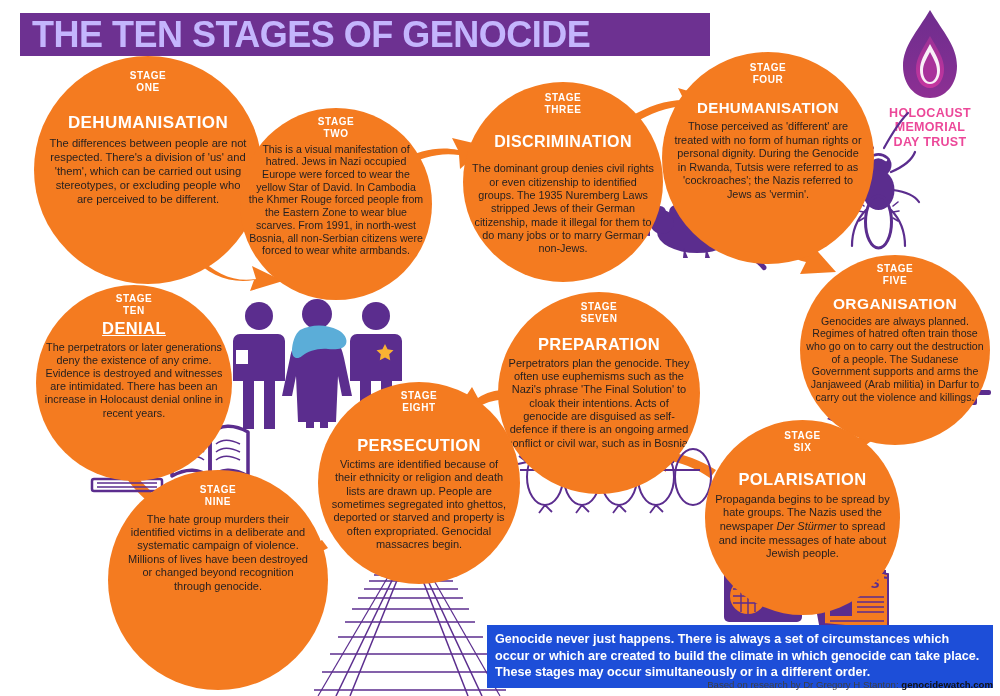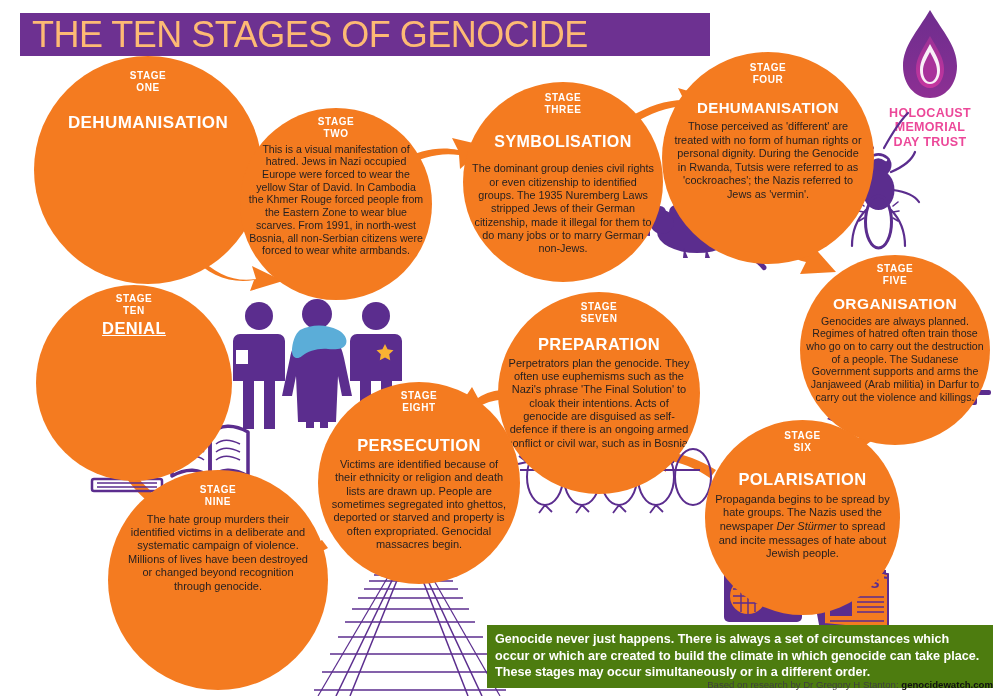--- a/index.html
+++ b/index.html
@@ -28,23 +28,23 @@
     top: 13px;
     width: 690px;
     height: 43px;
     background: #6d3191;
     display: flex;
     align-items: center;
     padding-left: 12px;
     box-sizing: border-box;
   }
   .title-bar .title-text {
-    color: #fdba74;
+    color: #c4b5fd;
     font-size: 36px;
-    font-weight: normal;
+    font-weight: bold;
     letter-spacing: -0.5px;
     line-height: 1;
     white-space: nowrap;
   }
   
   .logo {
     position: absolute;
     left: 865px;
     top: 8px;
     width: 130px;
@@ -90,21 +90,21 @@
     padding: 0 6px;
   }
   .stage .stage-body em { font-style: italic; }
 
   
   .footer-box {
     position: absolute;
     left: 487px;
     top: 625px;
     width: 506px;
-    background: #4d7c0f;
+    background: #1d4ed8;
     color: #ffffff;
     font-size: 12.6px;
     font-weight: bold;
     line-height: 1.32;
     padding: 6px 8px 7px 8px;
     box-sizing: border-box;
   }
   .credit {
     position: absolute;
     left: 487px;
@@ -325,36 +325,37 @@
       </g>
     </g>
   </svg>
 
   <div class="stage" style="left:34px; top:56px; width:228px; height:228px; padding-top:14px;">
     <div class="stage-num">
       <div>STAGE</div>
       <div>ONE</div>
     </div>
     <div class="stage-title" style="margin-top:20px;">DEHUMANISATION</div>
+    <div class="stage-body" style="margin-top:5px; padding:0 14px;">The differences between people are not respected. There's a division of 'us' and 'them', which can be carried out using stereotypes, or excluding people who are perceived to be different.</div>
   </div>
 
   <div class="stage" style="left:240px; top:108px; width:192px; height:192px; padding-top:8px;">
     <div class="stage-num">
       <div>STAGE</div>
       <div>TWO</div>
     </div>
     <div class="stage-body" style="margin-top:3px; padding:0 8px; font-size:10.6px; line-height:1.2;">This is a visual manifestation of hatred. Jews in Nazi occupied Europe were forced to wear the yellow Star of David. In Cambodia the Khmer Rouge forced people from the Eastern Zone to wear blue scarves. From 1991, in north-west Bosnia, all non-Serbian citizens were forced to wear white armbands.</div>
   </div>
 
   <div class="stage" style="left:463px; top:82px; width:200px; height:200px; padding-top:10px;">
     <div class="stage-num">
       <div>STAGE</div>
       <div>THREE</div>
     </div>
-    <div class="stage-title" style="margin-top:17px; font-size:16px;">SYMBOLISATION</div>
+    <div class="stage-title" style="margin-top:17px; font-size:16px;">DISCRIMINATION</div>
     <div class="stage-body" style="margin-top:12px; padding:0 8px; font-size:10.8px;">The dominant group denies civil rights or even citizenship to identified groups. The 1935 Nuremberg Laws stripped Jews of their German citizenship, made it illegal for them to do many jobs or to marry German non-Jews.</div>
   </div>
 
   <div class="stage" style="left:662px; top:52px; width:212px; height:212px; padding-top:10px;">
     <div class="stage-num">
       <div>STAGE</div>
       <div>FOUR</div>
     </div>
     <div class="stage-title" style="margin-top:14px; font-size:15px;">DEHUMANISATION</div>
     <div class="stage-body" style="margin-top:4px; padding:0 12px; font-size:10.9px;">Those perceived as 'different' are treated with no form of human rights or personal dignity. During the Genocide in Rwanda, Tutsis were referred to as 'cockroaches'; the Nazis referred to Jews as 'vermin'.</div>
@@ -405,20 +406,21 @@
     </div>
     <div class="stage-body" style="margin-top:5px; padding:0 16px; font-size:11px; line-height:1.22;">The hate group murders their identified victims in a deliberate and systematic campaign of violence. Millions of lives have been destroyed or changed beyond recognition through genocide.</div>
   </div>
 
   <div class="stage" style="left:36px; top:285px; width:196px; height:196px; padding-top:8px;">
     <div class="stage-num">
       <div>STAGE</div>
       <div>TEN</div>
     </div>
     <div class="stage-title" style="margin-top:2px; font-size:16.5px;text-decoration:underline;">DENIAL</div>
+    <div class="stage-body" style="margin-top:4px; padding:0 6px; font-size:10.8px; line-height:1.22;">The perpetrators or later generations deny the existence of any crime. Evidence is destroyed and witnesses are intimidated. There has been an increase in Holocaust denial online in recent years.</div>
   </div>
 
   <div class="footer-box">
     <span>Genocide never just happens. There is always a set of circumstances which occur or which are created to build the climate in which genocide can take place. These stages may occur simultaneously or in a different order.</span>
   </div>
   <div class="credit">
     <span>Based on research by Dr Gregory H Stanton: </span><b>genocidewatch.com</b>
   </div>
 
 </div>

